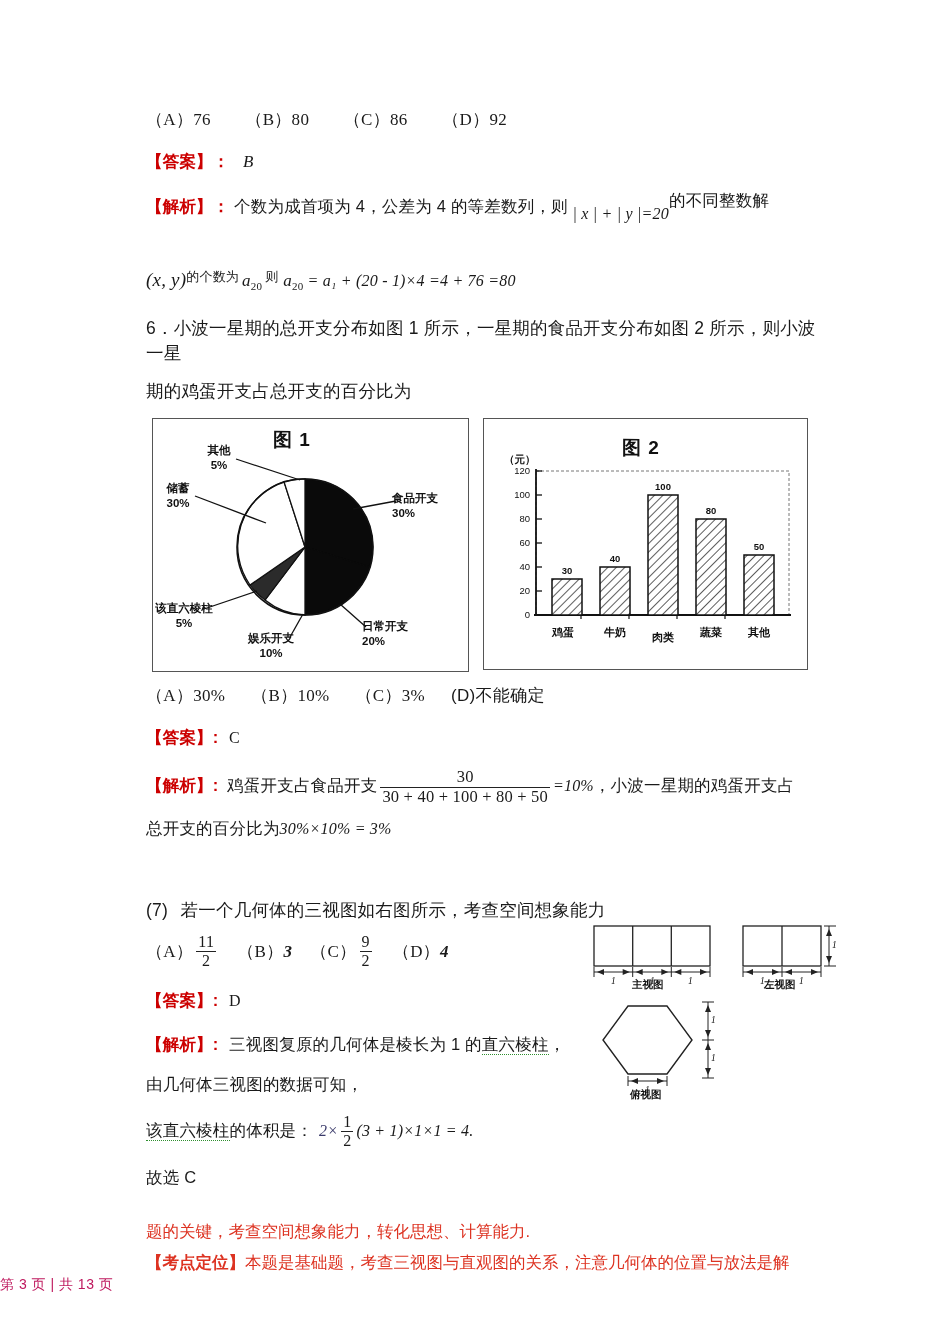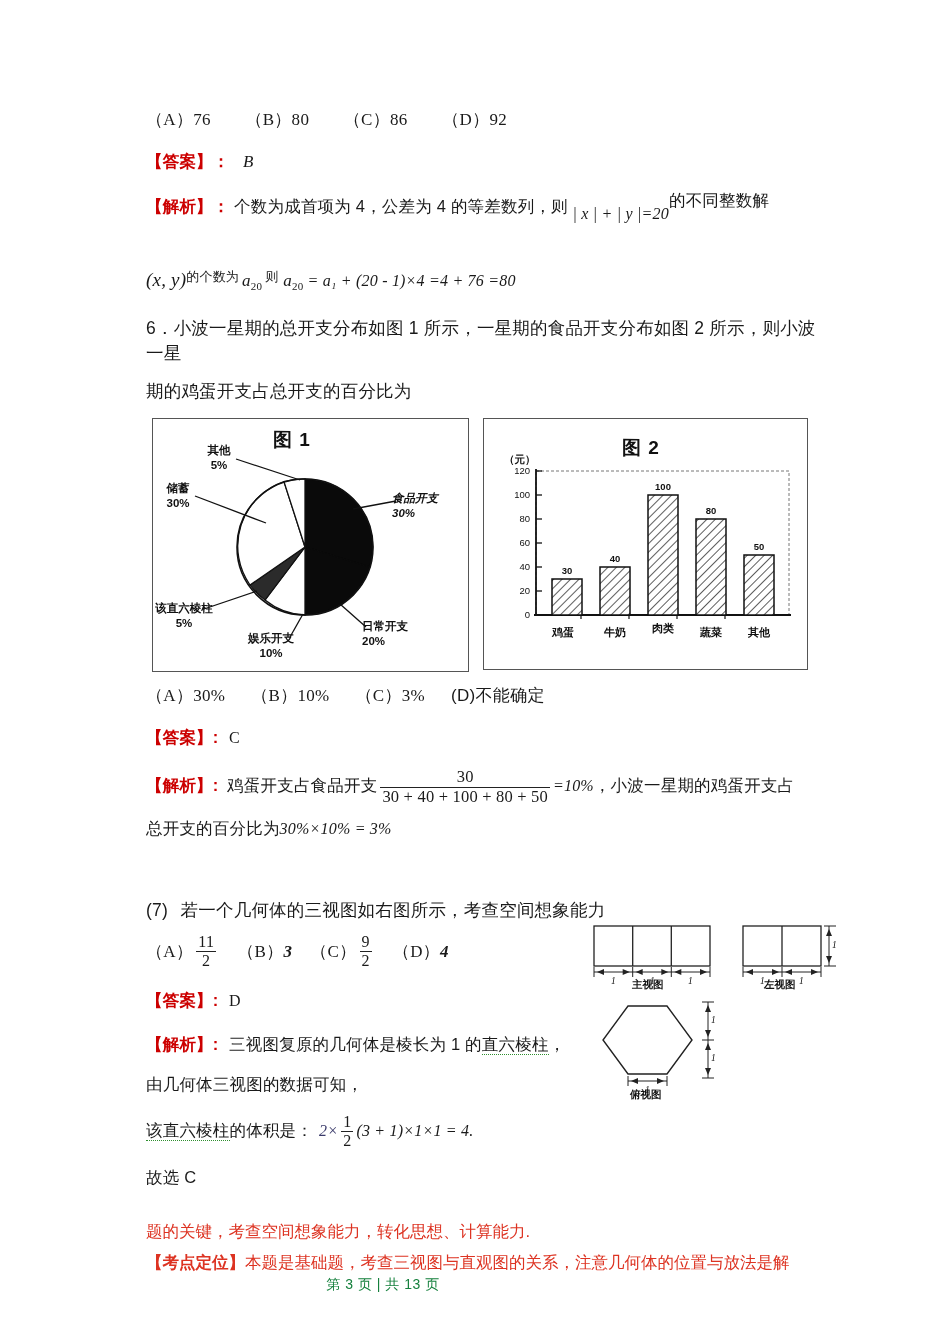--- a/index.html
+++ b/index.html
@@ -193,24 +193,23 @@
     font-style: italic;
     color: #111;
   }
 
   
   #footer {
     position: absolute;
     left: 0;
     top: 1276px;
     width: 766px;
-    text-align: center;
     font-family: "Liberation Sans", "DejaVu Sans", sans-serif;
     font-size: 14px;
-    color: #15803d;
+    color: #be185d;
     letter-spacing: 0.5px;
   }
   .wiggle {
     border-bottom: 1.5px dotted #2f8f2f;
     padding-bottom: 1px;
   }
 </style>
 </head>
 <body>
 
@@ -272,21 +271,21 @@
           <line x1="150" y1="195" x2="137" y2="218" stroke="#111" stroke-width="1.3"></line>
           <line x1="104" y1="172" x2="51" y2="190" stroke="#111" stroke-width="1.3"></line>
         </svg>
 
         <div class="pielbl" style="left:42px; top:24px; width:48px;">
           <span>其他</span><br><span>5%</span>
         </div>
         <div class="pielbl" style="left:2px; top:62px; width:46px;">
           <span>储蓄</span><br><span>30%</span>
         </div>
-        <div class="pielbl" style="left:239px; top:72px; width:72px; text-align:left;font-style:italic;">
+        <div class="pielbl" style="left:239px; top:72px; width:72px; text-align:left;">
           <span>食品开支</span><br><span>30%</span>
         </div>
         <div class="pielbl" style="left:209px; top:200px; width:70px; text-align:left;">
           <span>日常开支</span><br><span>20%</span>
         </div>
         <div class="pielbl" style="left:86px; top:212px; width:64px;">
           <span>娱乐开支</span><br><span>10%</span>
         </div>
         <div class="pielbl" style="left:0px; top:182px; width:62px;">
           <span>该直六棱柱</span><br><span>5%</span>
@@ -340,21 +339,21 @@
         <div class="ytick" style="left:22px; top:190px;">0</div>
 
         <div class="barval" style="left:68px; top:146px; width:30px;">30</div>
         <div class="barval" style="left:116px; top:134px; width:30px;">40</div>
         <div class="barval" style="left:164px; top:62px; width:30px;">100</div>
         <div class="barval" style="left:212px; top:86px; width:30px;">80</div>
         <div class="barval" style="left:260px; top:122px; width:30px;">50</div>
 
         <div class="catlbl" style="left:58px; top:206px; width:42px;">鸡蛋</div>
         <div class="catlbl" style="left:110px; top:206px; width:42px;">牛奶</div>
-        <div class="catlbl" style="left:158px; top:202px; width:42px;">肉类</div>
+        <div class="catlbl" style="left:158px; top:211px; width:42px;">肉类</div>
         <div class="catlbl" style="left:206px; top:206px; width:42px;">蔬菜</div>
         <div class="catlbl" style="left:254px; top:206px; width:42px;">其他</div>
       </div>
     </div>
 
     <p class="line opts" style="">
       <span class="opt">（A）30%</span><span class="sp-a"></span><span class="opt">（B）10%</span><span class="sp-a"></span><span class="opt">（C）3%</span><span class="sp-a"></span><span class="opt cn">(D)不能确定</span>
     </p>
 
     <p class="line" style="margin-bottom:18px">

